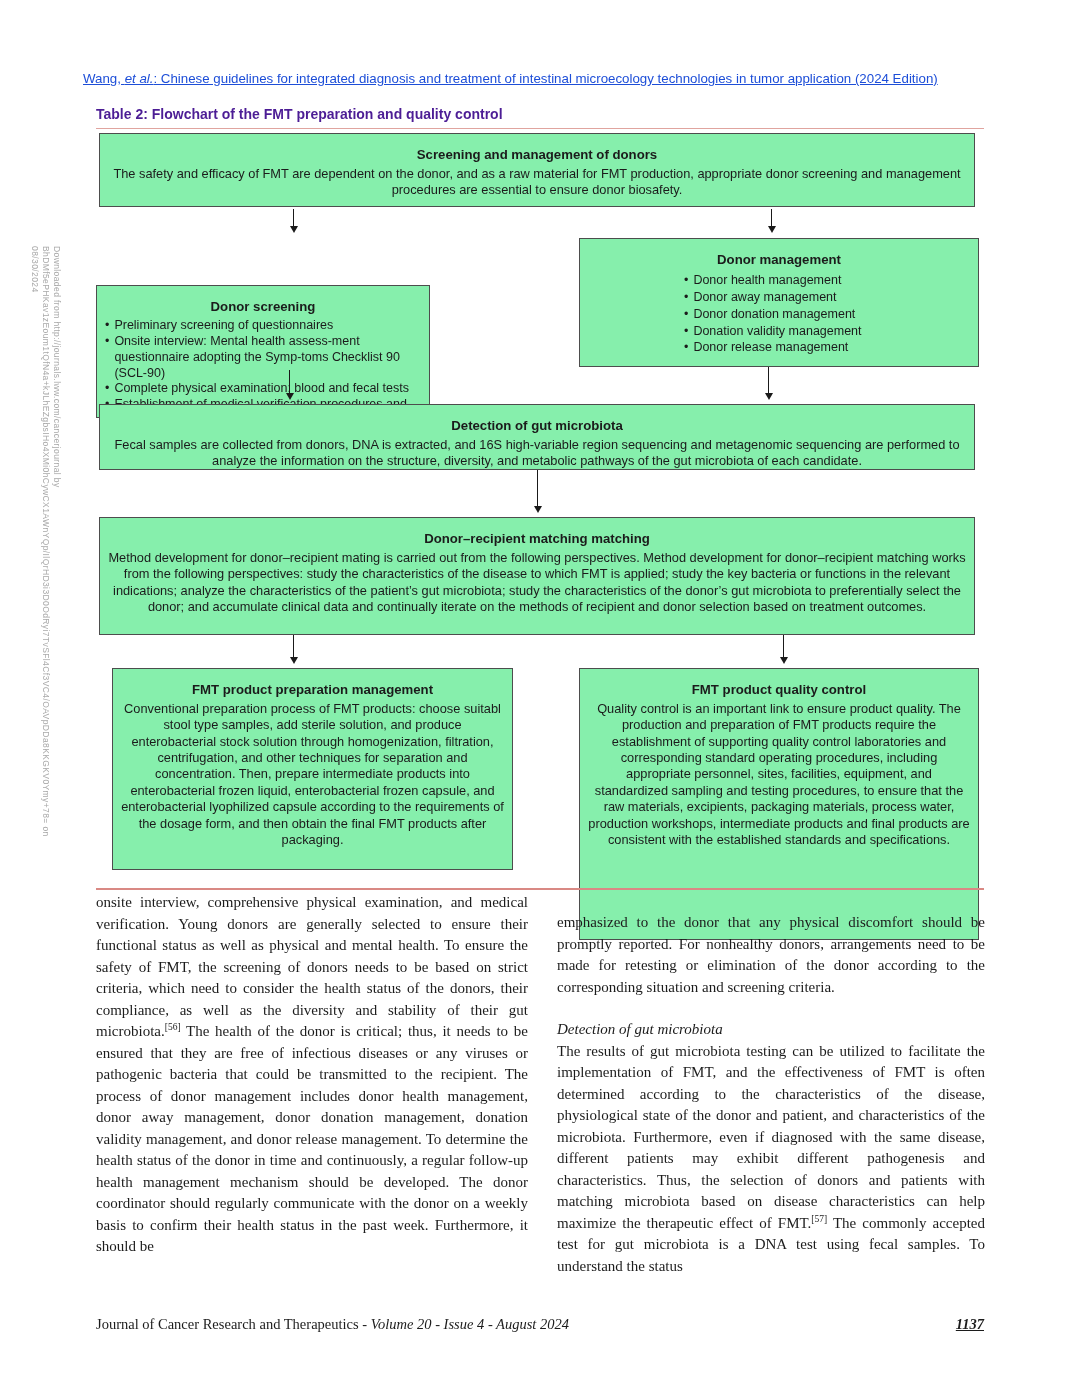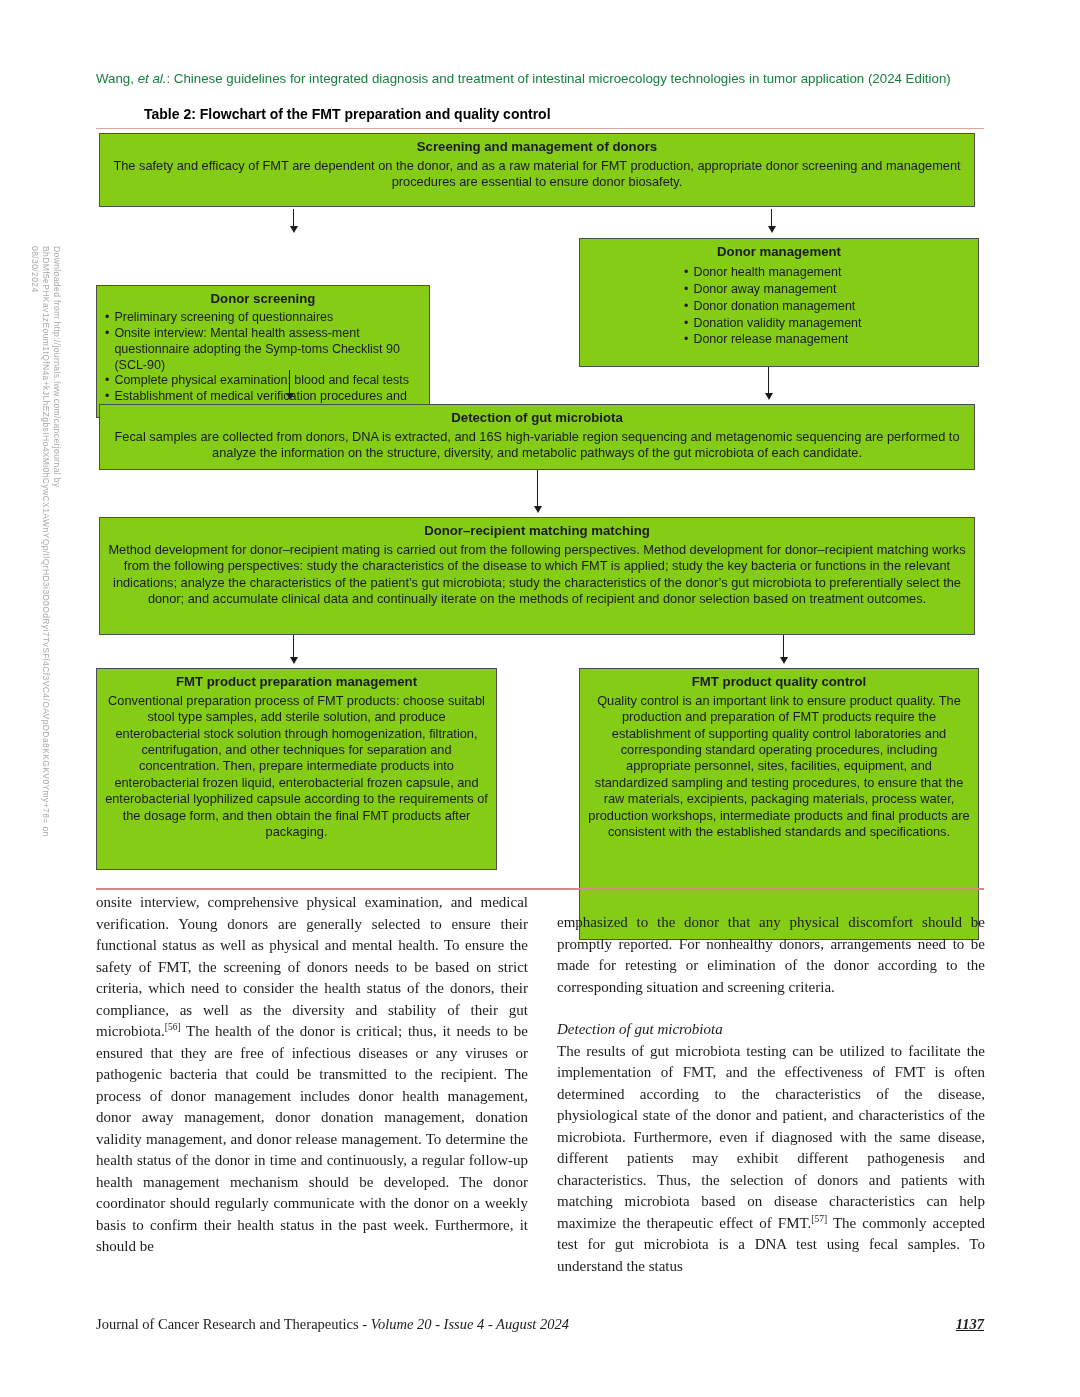--- a/index.html
+++ b/index.html
@@ -7,32 +7,32 @@
   .page {
     position:relative; width:1080px; height:1397px; background:#fff;
     font-family:"Liberation Sans", sans-serif; color:#1a1a1a; overflow:hidden;
   }
   .watermark {
     position:absolute; left:28px; top:246px; height:592px; width:34px;
     writing-mode:vertical-rl; font-size:8.5px; letter-spacing:0.4px;
     color:#a9a9a9; line-height:11px; font-family:"Liberation Sans", sans-serif;
   }
   .running-head {
-    position:absolute; left:96px; top:71px; width:888px;
-    font-size:13.3px; color:#15803d;
+    position:absolute; left:83px; top:71px; width:888px;
+    font-size:13.3px; color:#1d4ed8;text-decoration:underline;
   }
   .table-title {
     position:absolute; left:96px; top:106px;
-    font-size:14px; font-weight:bold; color:#000000;margin-left:48px;
+    font-size:14px; font-weight:bold; color:#4c1d95;
   }
   .rule-top { position:absolute; left:96px; top:128px; width:888px; height:1px; background:#e0a49f; }
   .flowchart { position:absolute; left:96px; top:133px; width:888px; height:760px; }
   .fbox {
-    position:absolute; border:1px solid #4d4d4d; background:#84cc16;
-    padding:5px 8px; font-size:12.8px; line-height:1.28; color:#1b1b1b;
+    position:absolute; border:1px solid #4d4d4d; background:#86efac;
+    padding:13px 8px; font-size:12.8px; line-height:1.28; color:#1b1b1b;
   }
   .fbox-title { font-weight:bold; text-align:center; font-size:13.2px; margin-bottom:2px; }
   .fbox-text.center { text-align:center; }
   .blist { list-style:none; margin-top:2px; }
   .blist li { display:flex; gap:5px; font-size:12.5px; line-height:1.27; }
   .dm-list { margin-left:96px; margin-top:3px; }
   .dm-list li { line-height:1.35; }
   .bullet { flex:0 0 auto; }
   .arrow { position:absolute; width:0; border-left:1px solid #1a1a1a; }
   .arrow::after {
@@ -137,21 +137,21 @@
     <div class="arrow" style="left:441px; top:337px; height:40px;"></div>
 
     <div class="fbox" style="left:3px; top:384px; width:876px; height:118px;">
       <div class="fbox-title">Donor–recipient matching matching</div>
       <div class="fbox-text center">Method development for donor–recipient mating is carried out from the following perspectives. Method development for donor–recipient matching works from the following perspectives: study the characteristics of the disease to which FMT is applied; study the key bacteria or functions in the relevant indications; analyze the characteristics of the patient’s gut microbiota; study the characteristics of the donor’s gut microbiota to preferentially select the donor; and accumulate clinical data and continually iterate on the methods of recipient and donor selection based on treatment outcomes.</div>
     </div>
 
     <div class="arrow" style="left:197px; top:502px; height:26px;"></div>
     <div class="arrow" style="left:687px; top:502px; height:26px;"></div>
 
-    <div class="fbox" style="left:0; top:535px; width:401px; height:202px;">
+    <div class="fbox" style="left:16px; top:535px; width:401px; height:202px;">
       <div class="fbox-title">FMT product preparation management</div>
       <div class="fbox-text center">Conventional preparation process of FMT products: choose suitabl stool type samples, add sterile solution, and produce enterobacterial stock solution through homogenization, filtration, centrifugation, and other techniques for separation and concentration. Then, prepare intermediate products into enterobacterial frozen liquid, enterobacterial frozen capsule, and enterobacterial lyophilized capsule according to the requirements of the dosage form, and then obtain the final FMT products after packaging.</div>
     </div>
 
     <div class="fbox" style="left:483px; top:535px; width:400px; height:272px;">
       <div class="fbox-title">FMT product quality control</div>
       <div class="fbox-text center">Quality control is an important link to ensure product quality. The production and preparation of FMT products require the establishment of supporting quality control laboratories and corresponding standard operating procedures, including appropriate personnel, sites, facilities, equipment, and standardized sampling and testing procedures, to ensure that the raw materials, excipients, packaging materials, process water, production workshops, intermediate products and final products are consistent with the established standards and specifications.</div>
     </div>
 
     <div class="rule-bottom"></div>

